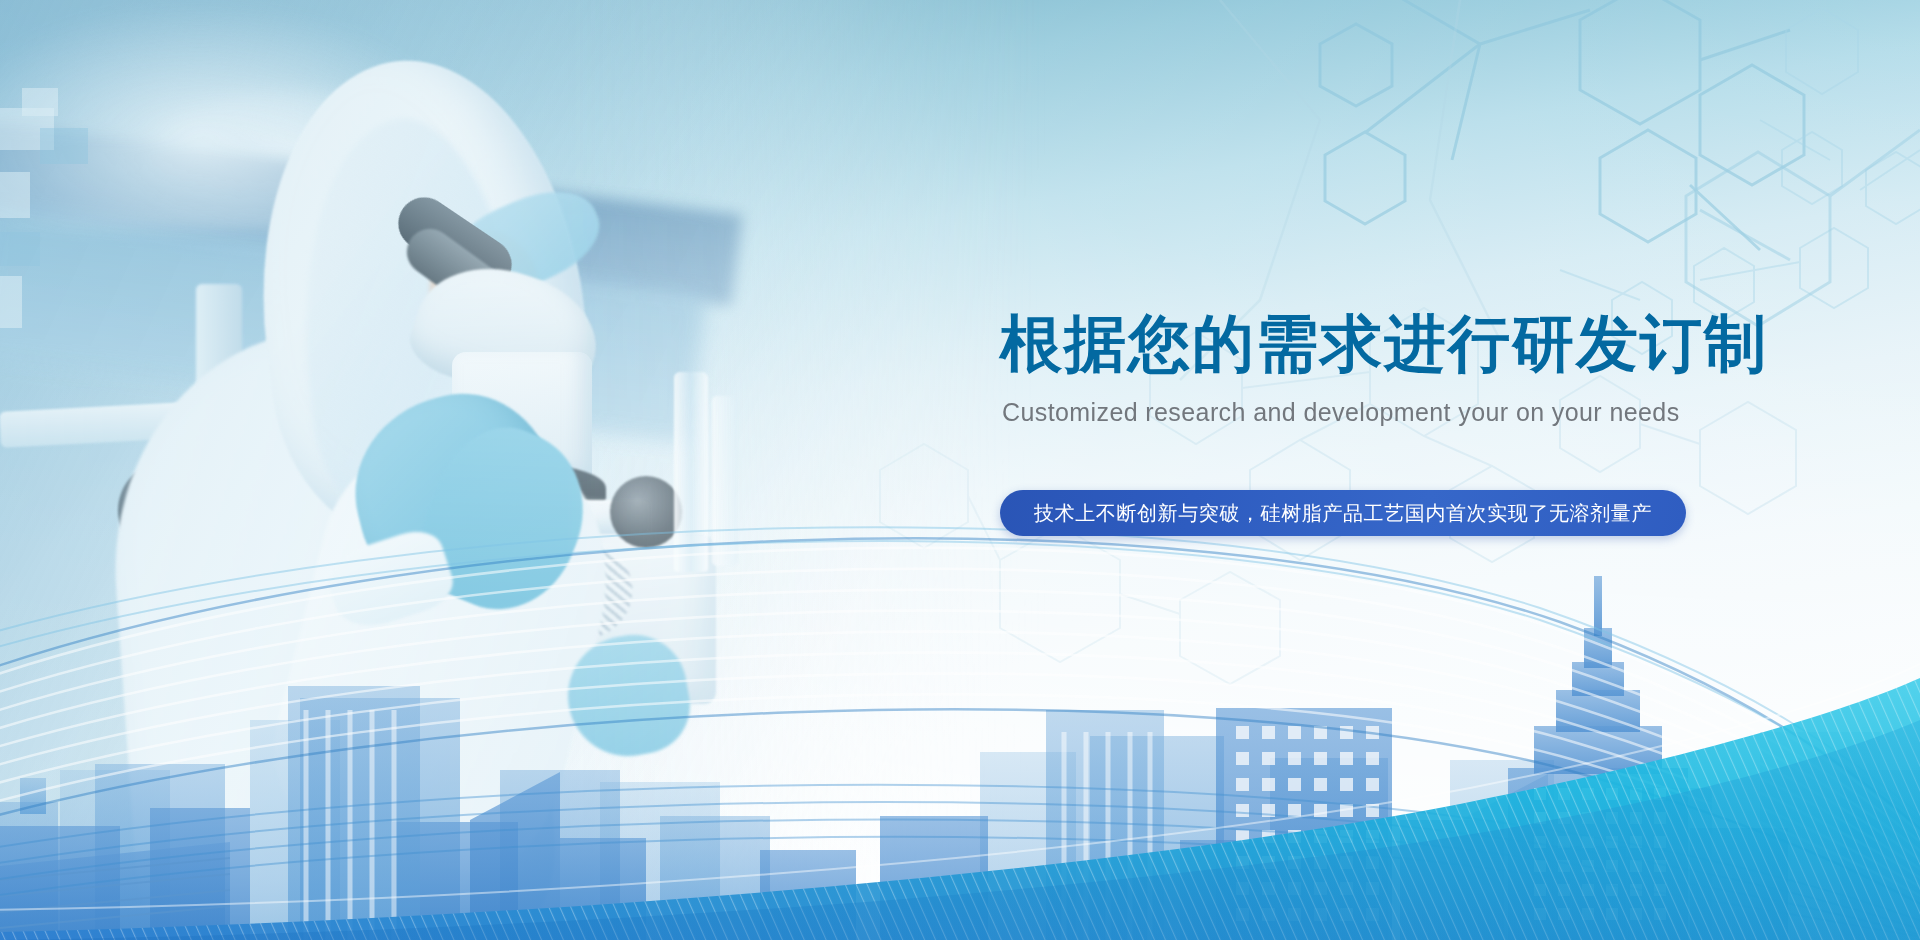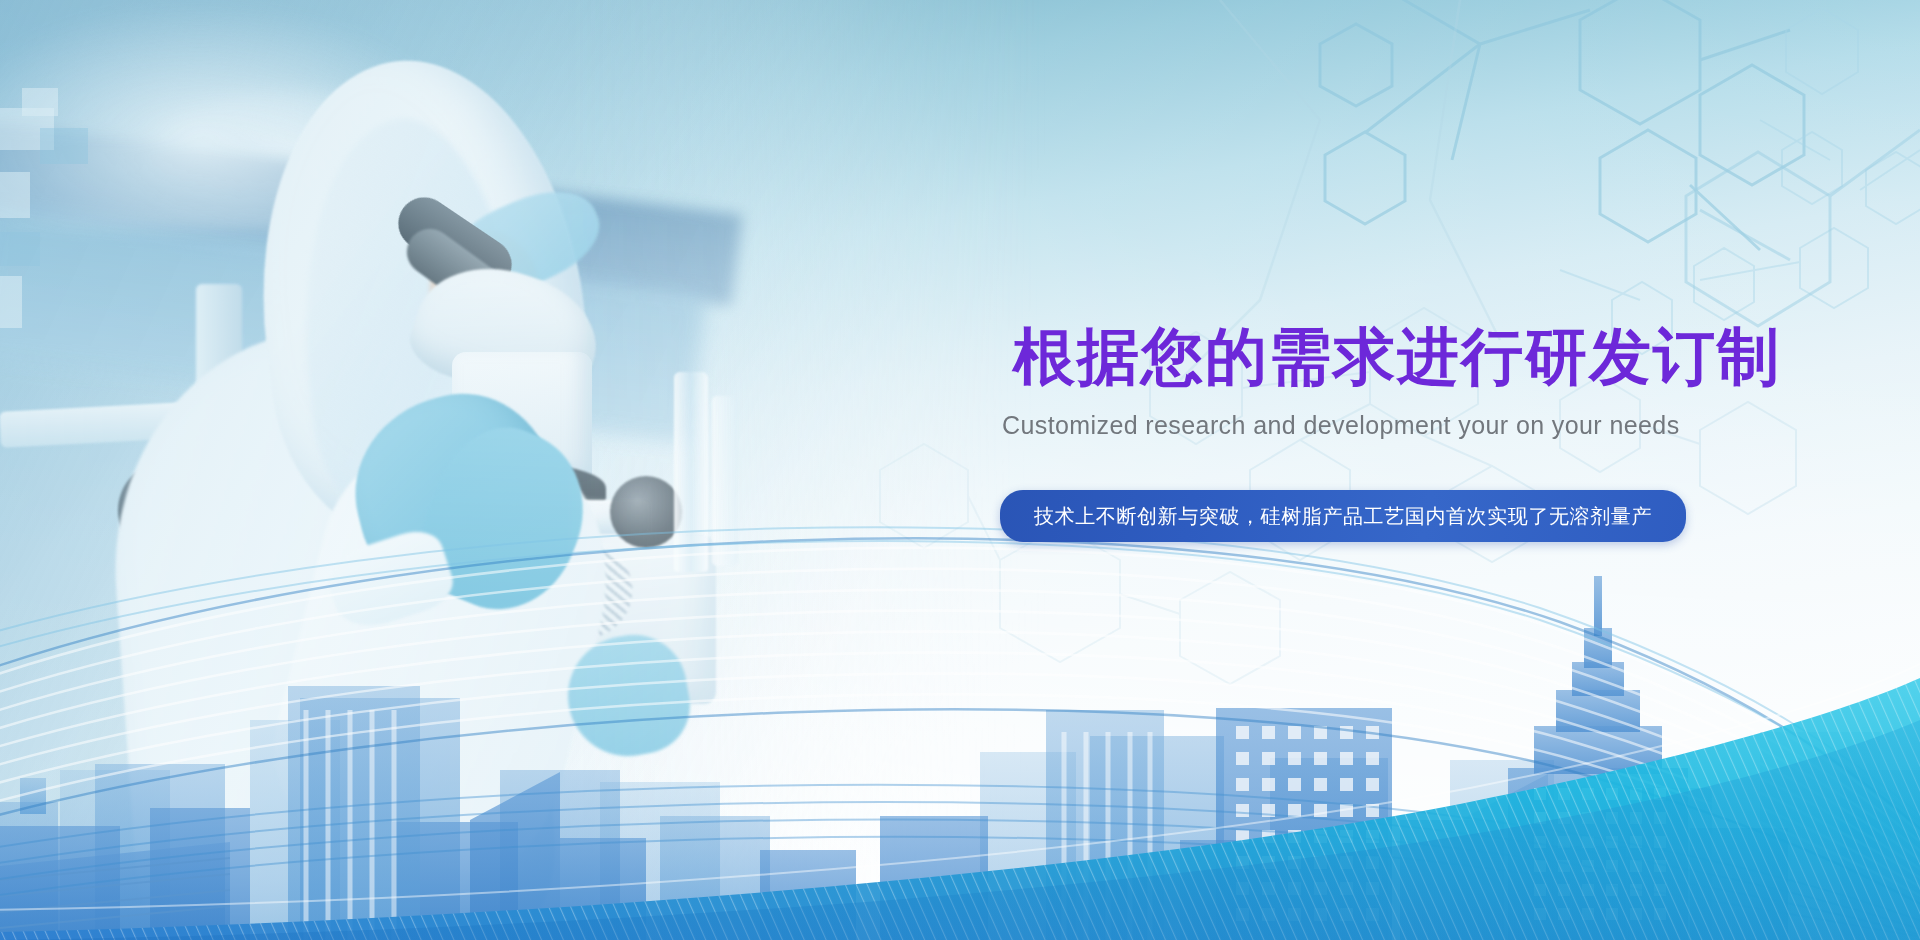--- a/index.html
+++ b/index.html
@@ -280,42 +280,42 @@
   .swoosh svg{position:absolute; left:0; bottom:0; width:1920px; height:330px;}
 
   
   .copy{
     position:absolute;
     left:1000px;
     top:312px;
     width:740px;
   }
   .headline{
-    margin:13px;
+    margin:0;
     font-size:62px;
     line-height:1.02;
     font-weight:bold;
-    color:#6d28d9;
+    color:#0369a1;
     letter-spacing:2px;
     white-space:nowrap;
   }
   .subhead{
     margin:22px 0 0 2px;
     font-size:25px;
     line-height:1.2;
     color:#72777d;
     font-weight:normal;
     letter-spacing:.4px;
     white-space:nowrap;
   }
   .pill{
     position:absolute;
     left:1000px;
     top:490px;
-    height:52px;
+    height:46px;
     padding:0 34px;
     display:flex;
     align-items:center;
     border-radius:23px;
     background:linear-gradient(100deg,#2a55b6 0%,#2e5cc0 28%,#3667c9 62%,#2f5dc1 100%);
     color:#ffffff;
     font-size:20px;
     letter-spacing:.6px;
     white-space:nowrap;
     box-shadow:0 3px 10px rgba(40,80,170,.28);

